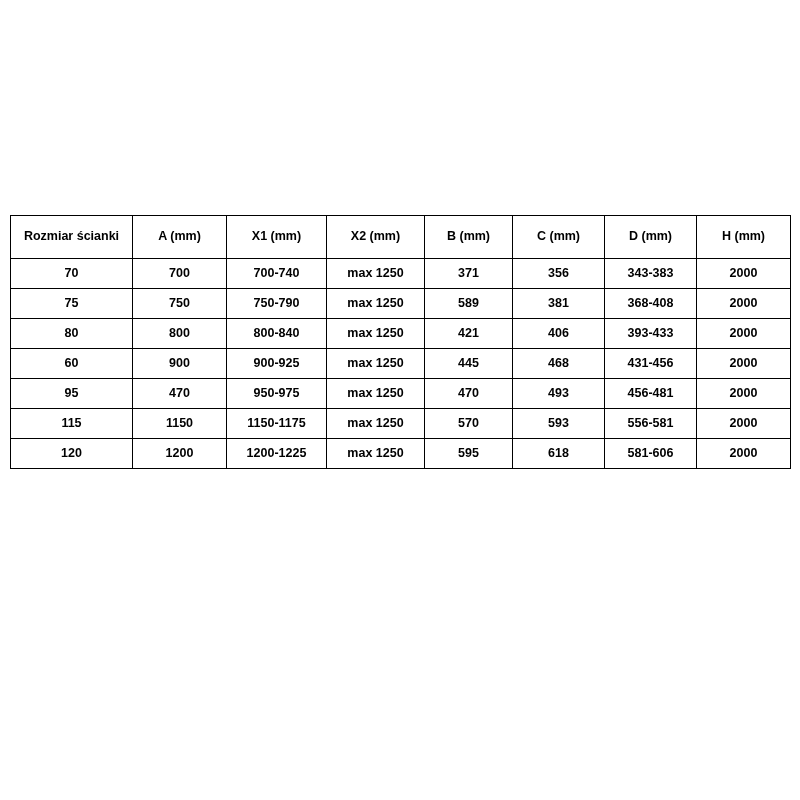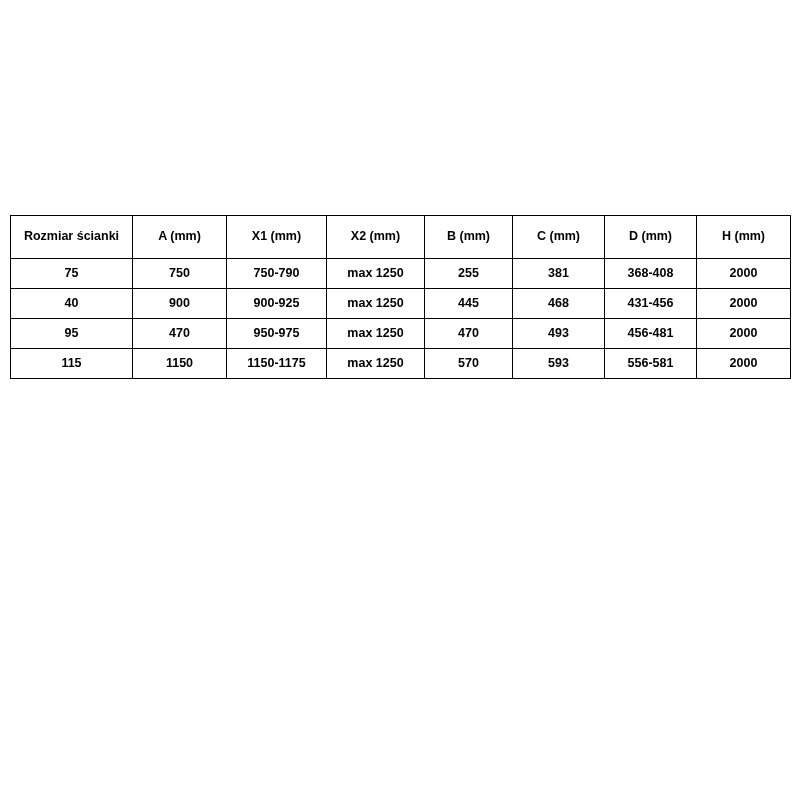--- a/index.html
+++ b/index.html
@@ -74,31 +74,51 @@
         <th>X1 (mm)</th>
         <th>X2 (mm)</th>
         <th>B (mm)</th>
         <th>C (mm)</th>
         <th>D (mm)</th>
         <th>H (mm)</th>
       </tr>
     </thead>
     <tbody>
       <tr>
+        <td>70</td>
+        <td>700</td>
+        <td>700-740</td>
+        <td>max 1250</td>
+        <td>371</td>
+        <td>356</td>
+        <td>343-383</td>
+        <td>2000</td>
+      </tr>
+      <tr>
         <td>75</td>
         <td>750</td>
         <td>750-790</td>
         <td>max 1250</td>
-        <td>255</td>
+        <td>589</td>
         <td>381</td>
         <td>368-408</td>
         <td>2000</td>
       </tr>
       <tr>
-        <td>40</td>
+        <td>80</td>
+        <td>800</td>
+        <td>800-840</td>
+        <td>max 1250</td>
+        <td>421</td>
+        <td>406</td>
+        <td>393-433</td>
+        <td>2000</td>
+      </tr>
+      <tr>
+        <td>60</td>
         <td>900</td>
         <td>900-925</td>
         <td>max 1250</td>
         <td>445</td>
         <td>468</td>
         <td>431-456</td>
         <td>2000</td>
       </tr>
       <tr>
         <td>95</td>
@@ -113,15 +133,25 @@
       <tr>
         <td>115</td>
         <td>1150</td>
         <td>1150-1175</td>
         <td>max 1250</td>
         <td>570</td>
         <td>593</td>
         <td>556-581</td>
         <td>2000</td>
       </tr>
+      <tr>
+        <td>120</td>
+        <td>1200</td>
+        <td>1200-1225</td>
+        <td>max 1250</td>
+        <td>595</td>
+        <td>618</td>
+        <td>581-606</td>
+        <td>2000</td>
+      </tr>
     </tbody>
   </table>
 </div>
 
 </body></html>

